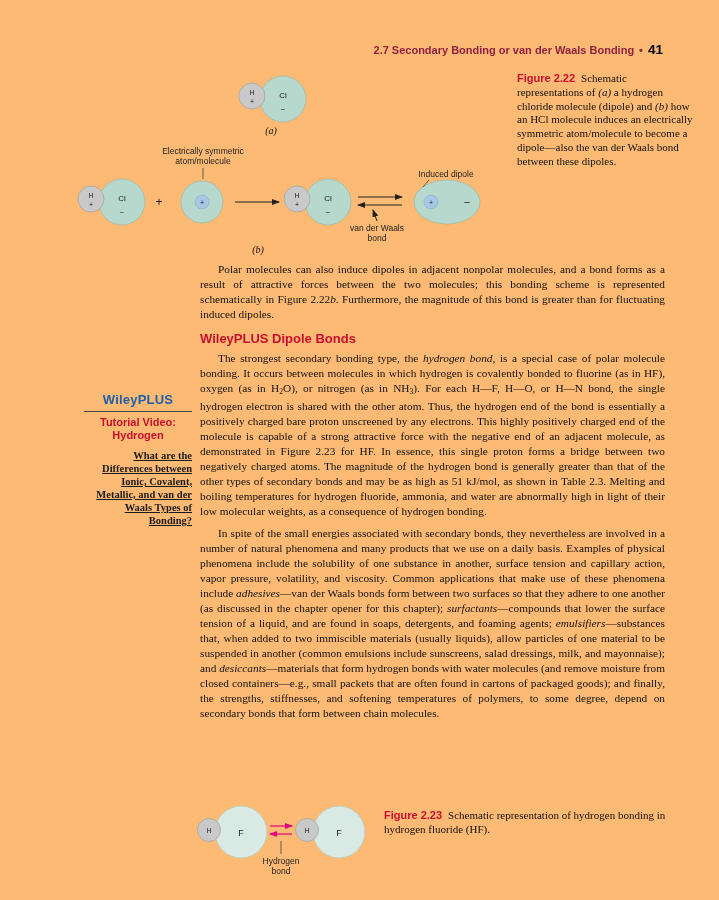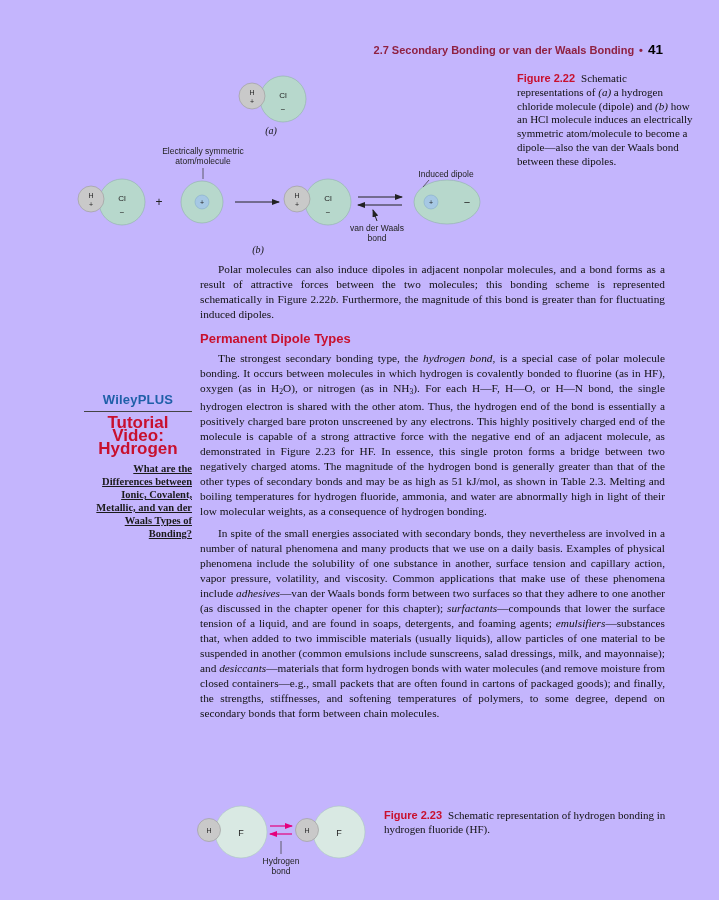--- a/index.html
+++ b/index.html
@@ -1,18 +1,18 @@
 <!DOCTYPE html>
 <html><head>
 <meta charset="utf-8">
 <style>
   * { margin:0; padding:0; box-sizing:border-box; }
   html,body { width:719px; height:900px; background:#ffffff; }
   body { font-family:"Liberation Serif", serif; color:#111; position:relative; }
-  .page { position:relative; width:719px; height:900px; background:#c4b5fd; overflow:hidden; }
+  .page { position:relative; width:719px; height:900px; background:#fdba74; overflow:hidden; }
 
   
   .running-head { position:absolute; top:40px; right:56px; font-family:"Liberation Sans", sans-serif; font-weight:bold; white-space:nowrap; }
   .rh-title { color:#8f2142; font-size:11px; }
   .rh-dot { color:#8f2142; font-size:11px; margin:0 5px; }
   .rh-page { color:#000; font-size:13.5px; }
 
   
   .fig222 { position:absolute; left:55px; top:60px; width:450px; height:200px; }
   .fig223 { position:absolute; left:188px; top:795px; width:200px; height:95px; }
@@ -39,21 +39,21 @@
   .indent { text-indent:18px; }
   .para-gap { margin-top:7px; }
   .red-heading { font-family:"Liberation Sans", sans-serif; color:#c8102e; font-size:13px; font-weight:bold; margin:9px 0 5px 0; text-align:left; }
   .it { font-style:italic; }
   .subsc { font-size:0.68em; vertical-align:-0.25em; }
 
   
   .sidebar { position:absolute; left:84px; top:392px; width:108px; text-align:center; font-family:"Liberation Sans", sans-serif; }
   .brand { color:#1f5fa8; font-weight:bold; font-size:13px; letter-spacing:0.2px; }
   .rule { border-top:1px solid #444; margin:4px 0 4px 0; height:0; }
-  .tutorial { color:#c8102e; font-weight:bold; font-size:17px; line-height:13px; }
+  .tutorial { color:#c8102e; font-weight:bold; font-size:11px; line-height:13px; }
   .question { font-family:"Liberation Serif", serif; font-size:10.5px; line-height:13px; text-align:right; margin-top:7px; font-weight:bold; color:#1a1a1a;text-decoration:underline; }
 </style>
 </head>
 <body>
 
 <div class="page">
 
   <div class="running-head">
     <span class="rh-title">2.7 Secondary Bonding or van der Waals Bonding</span><span class="rh-dot">•</span><span class="rh-page">41</span>
   </div>
@@ -131,21 +131,21 @@
 
     <text class="cap-it" x="203" y="193">(b)</text>
   </svg>
 
   <div class="fig222-caption">
     <span class="figlabel">Figure 2.22</span><span><span>Schematic representations of </span><span class="it">(a)</span><span> a hydrogen chloride molecule (dipole) and </span><span class="it">(b)</span><span> how an HCl molecule induces an electrically symmetric atom/molecule to become a dipole—also the van der Waals bond between these dipoles.</span></span>
   </div>
 
   <div class="main-col">
     <p class="para indent"><span>Polar molecules can also induce dipoles in adjacent nonpolar molecules, and a bond forms as a result of attractive forces between the two molecules; this bonding scheme is represented schematically in Figure 2.22</span><span class="it">b</span><span>. Furthermore, the magnitude of this bond is greater than for fluctuating induced dipoles.</span></p>
-    <h3 class="red-heading">Permanent Dipole Types</h3>
+    <h3 class="red-heading">WileyPLUS Dipole Bonds</h3>
     <p class="para indent"><span>The strongest secondary bonding type, the </span><span class="it">hydrogen bond</span><span>, is a special case of polar molecule bonding. It occurs between molecules in which hydrogen is covalently bonded to fluorine (as in HF), oxygen (as in H</span><span class="subsc">2</span><span>O), or nitrogen (as in NH</span><span class="subsc">3</span><span>). For each H—F, H—O, or H—N bond, the single hydrogen electron is shared with the other atom. Thus, the hydrogen end of the bond is essentially a positively charged bare proton unscreened by any electrons. This highly positively charged end of the molecule is capable of a strong attractive force with the negative end of an adjacent molecule, as demonstrated in Figure 2.23 for HF. In essence, this single proton forms a bridge between two negatively charged atoms. The magnitude of the hydrogen bond is generally greater than that of the other types of secondary bonds and may be as high as 51 kJ/mol, as shown in Table 2.3. Melting and boiling temperatures for hydrogen fluoride, ammonia, and water are abnormally high in light of their low molecular weights, as a consequence of hydrogen bonding.</span></p>
     <p class="para indent para-gap"><span>In spite of the small energies associated with secondary bonds, they nevertheless are involved in a number of natural phenomena and many products that we use on a daily basis. Examples of physical phenomena include the solubility of one substance in another, surface tension and capillary action, vapor pressure, volatility, and viscosity. Common applications that make use of these phenomena include </span><span class="it">adhesives</span><span>—van der Waals bonds form between two surfaces so that they adhere to one another (as discussed in the chapter opener for this chapter); </span><span class="it">surfactants</span><span>—compounds that lower the surface tension of a liquid, and are found in soaps, detergents, and foaming agents; </span><span class="it">emulsifiers</span><span>—substances that, when added to two immiscible materials (usually liquids), allow particles of one material to be suspended in another (common emulsions include sunscreens, salad dressings, milk, and mayonnaise); and </span><span class="it">desiccants</span><span>—materials that form hydrogen bonds with water molecules (and remove moisture from closed containers—e.g., small packets that are often found in cartons of packaged goods); and finally, the strengths, stiffnesses, and softening temperatures of polymers, to some degree, depend on secondary bonds that form between chain molecules.</span></p>
   </div>
 
   <div class="sidebar">
     <div class="brand">WileyPLUS</div>
     <div class="rule"></div>
     <div class="tutorial">Tutorial Video:</div>
     <div class="tutorial">Hydrogen</div>
     <div class="question">What are the Differences between Ionic, Covalent, Metallic, and van der Waals Types of Bonding?</div>

